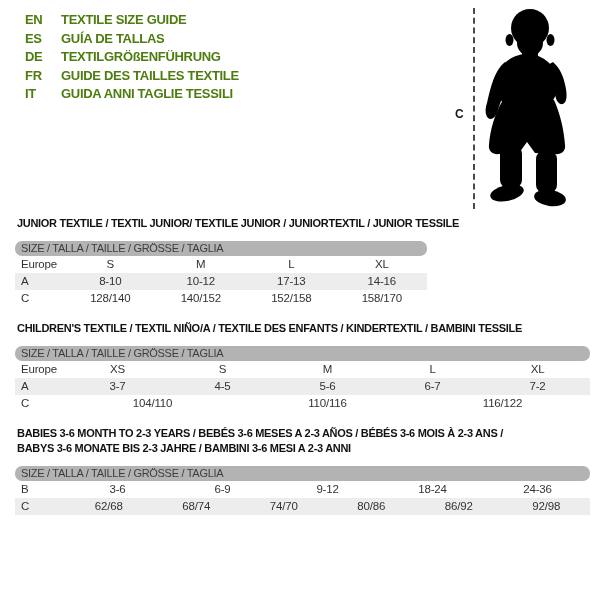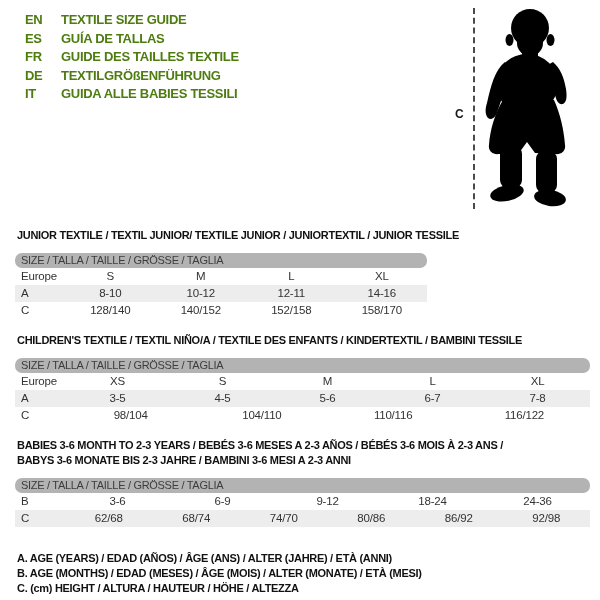--- a/index.html
+++ b/index.html
@@ -10,21 +10,21 @@
   
   .lang-header{position:absolute;left:25px;top:11px;}
   .lang-row{display:flex;font-weight:bold;font-size:13px;line-height:18.5px;letter-spacing:-0.3px;color:#4d7c0f;}
   .lang-code{width:36px;flex:0 0 36px;}
   
   .figure-area{position:absolute;left:455px;top:5px;width:135px;height:205px;}
   .dash-line{position:absolute;left:18px;top:3px;height:201px;width:0;border-left:2px dashed #4a4a4a;}
   .c-label{position:absolute;left:0px;top:102px;font-weight:bold;font-size:12px;color:#1a1a1a;}
   .toddler{position:absolute;left:28px;top:0px;width:95px;height:205px;}
   
-  .sections{position:absolute;left:15px;top:228px;width:575px;}
+  .sections{position:absolute;left:15px;top:216px;width:575px;}
   .section{margin-bottom:14px;}
   .section-title{font-weight:bold;font-size:11px;line-height:15px;letter-spacing:-0.3px;color:#111;margin:0 0 10px 2px;}
   .section-title div{white-space:nowrap;}
   .size-table{width:100%;}
   .section.narrow .size-table{width:412px;}
   .bar{height:15px;line-height:15px;background:var(--header-bar,#b3b3b3);color:#3d3d3d;font-size:11px;letter-spacing:-0.3px;padding-left:6px;box-sizing:border-box;border-radius:7px;}
   .trow{display:flex;height:17px;line-height:17px;font-size:11.5px;color:#333;letter-spacing:-0.2px;}
   .trow:nth-child(even){background:var(--stripe,#ededed);}
   .tlabel{flex:0 0 50px;width:50px;padding-left:6px;box-sizing:border-box;text-align:left;}
   .tcell{flex:1;text-align:center;}
@@ -40,30 +40,30 @@
   <div class="lang-header">
       <div class="lang-row">
         <span class="lang-code">EN</span>
         <span class="lang-label">TEXTILE SIZE GUIDE</span>
       </div>
       <div class="lang-row">
         <span class="lang-code">ES</span>
         <span class="lang-label">GUÍA DE TALLAS</span>
       </div>
       <div class="lang-row">
+        <span class="lang-code">DE</span>
+        <span class="lang-label">TEXTILGRÖßENFÜHRUNG</span>
+      </div>
+      <div class="lang-row">
         <span class="lang-code">FR</span>
         <span class="lang-label">GUIDE DES TAILLES TEXTILE</span>
       </div>
       <div class="lang-row">
-        <span class="lang-code">DE</span>
-        <span class="lang-label">TEXTILGRÖßENFÜHRUNG</span>
-      </div>
-      <div class="lang-row">
         <span class="lang-code">IT</span>
-        <span class="lang-label">GUIDA ALLE BABIES TESSILI</span>
+        <span class="lang-label">GUIDA ANNI TAGLIE TESSILI</span>
       </div>
     </div>
 
   <div class="figure-area">
     <div class="dash-line"></div>
     <div class="c-label">C</div>
     <svg class="toddler" viewBox="0 0 95 205" xmlns="http://www.w3.org/2000/svg">
       <g fill="#000000">
 
         <ellipse cx="47" cy="23" rx="19" ry="19"></ellipse>
@@ -103,21 +103,21 @@
                 <div class="tlabel">Europe</div>
                 <div class="tcell">S</div>
                 <div class="tcell">M</div>
                 <div class="tcell">L</div>
                 <div class="tcell">XL</div>
               </div>
               <div class="trow">
                 <div class="tlabel">A</div>
                 <div class="tcell">8-10</div>
                 <div class="tcell">10-12</div>
-                <div class="tcell">12-11</div>
+                <div class="tcell">17-13</div>
                 <div class="tcell">14-16</div>
               </div>
               <div class="trow">
                 <div class="tlabel">C</div>
                 <div class="tcell">128/140</div>
                 <div class="tcell">140/152</div>
                 <div class="tcell">152/158</div>
                 <div class="tcell">158/170</div>
               </div>
             </div>
@@ -133,29 +133,28 @@
               <div class="trow">
                 <div class="tlabel">Europe</div>
                 <div class="tcell">XS</div>
                 <div class="tcell">S</div>
                 <div class="tcell">M</div>
                 <div class="tcell">L</div>
                 <div class="tcell">XL</div>
               </div>
               <div class="trow">
                 <div class="tlabel">A</div>
-                <div class="tcell">3-5</div>
+                <div class="tcell">3-7</div>
                 <div class="tcell">4-5</div>
                 <div class="tcell">5-6</div>
                 <div class="tcell">6-7</div>
-                <div class="tcell">7-8</div>
+                <div class="tcell">7-2</div>
               </div>
               <div class="trow">
                 <div class="tlabel">C</div>
-                <div class="tcell">98/104</div>
                 <div class="tcell">104/110</div>
                 <div class="tcell">110/116</div>
                 <div class="tcell">116/122</div>
               </div>
             </div>
     </div>
   </div>
         <div class="section">
     <div class="section-title">
             <div>BABIES 3-6 MONTH TO 2-3 YEARS / BEBÉS 3-6 MESES A 2-3 AÑOS / BÉBÉS 3-6 MOIS À 2-3 ANS /</div>
@@ -178,20 +177,15 @@
                 <div class="tcell">68/74</div>
                 <div class="tcell">74/70</div>
                 <div class="tcell">80/86</div>
                 <div class="tcell">86/92</div>
                 <div class="tcell">92/98</div>
               </div>
             </div>
     </div>
   </div>
       </div>
-    <div class="footnotes">
-        <div class="footnote-line">A. AGE (YEARS) / EDAD (AÑOS) / ÂGE (ANS) / ALTER (JAHRE) / ETÀ (ANNI)</div>
-        <div class="footnote-line">B. AGE (MONTHS) / EDAD (MESES) / ÂGE (MOIS) / ALTER (MONATE) / ETÀ (MESI)</div>
-        <div class="footnote-line">C. (cm) HEIGHT / ALTURA / HAUTEUR / HÖHE / ALTEZZA</div>
-      </div>
   </div>
 
 </div>
 
 </body></html>

